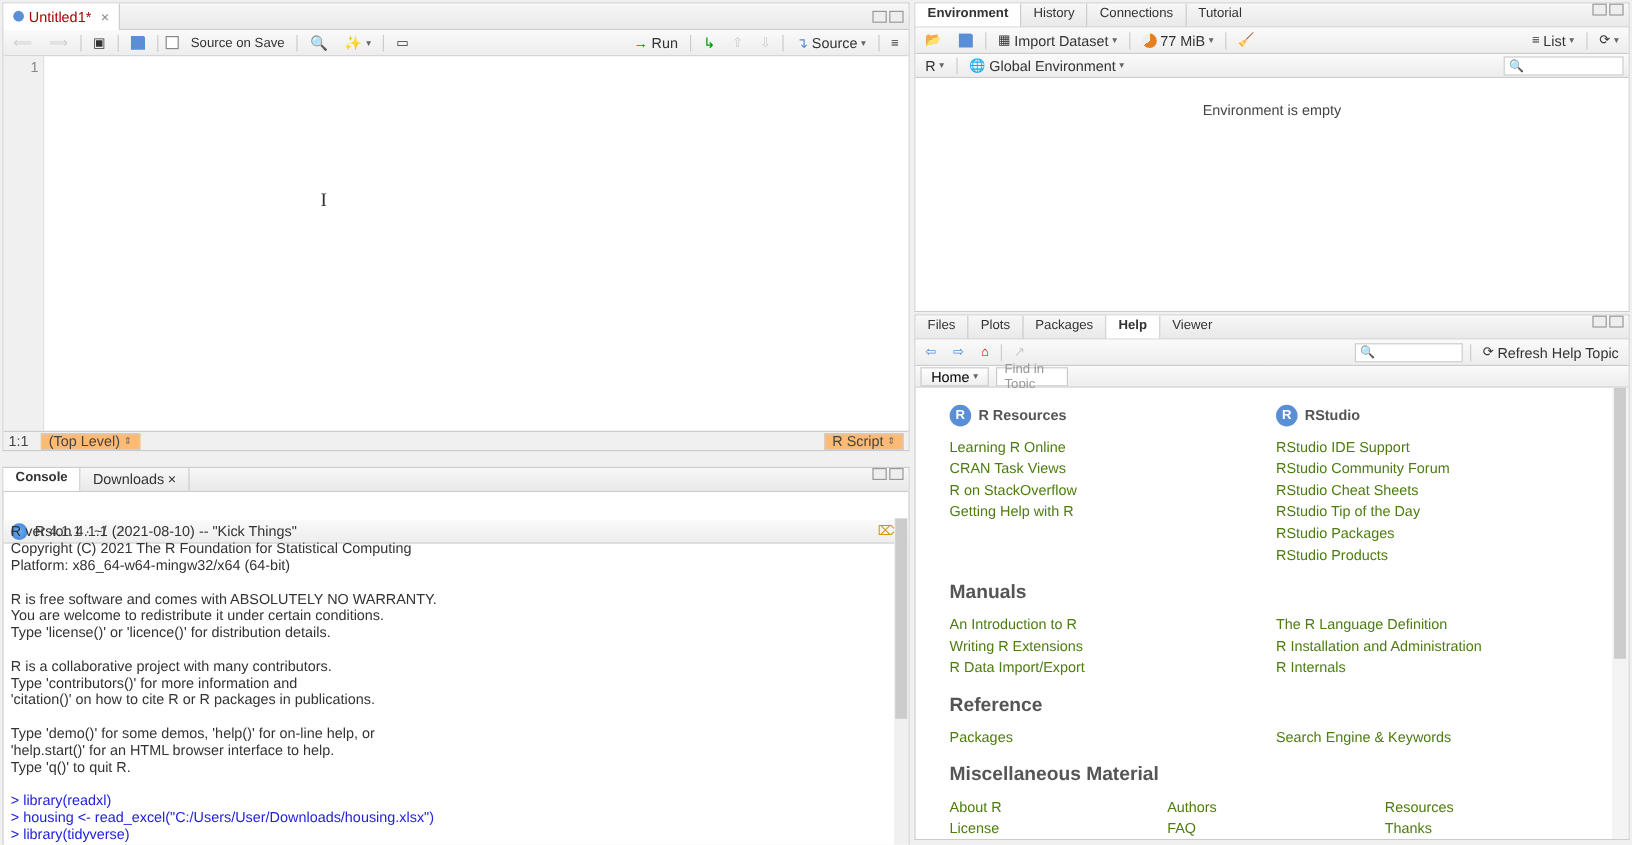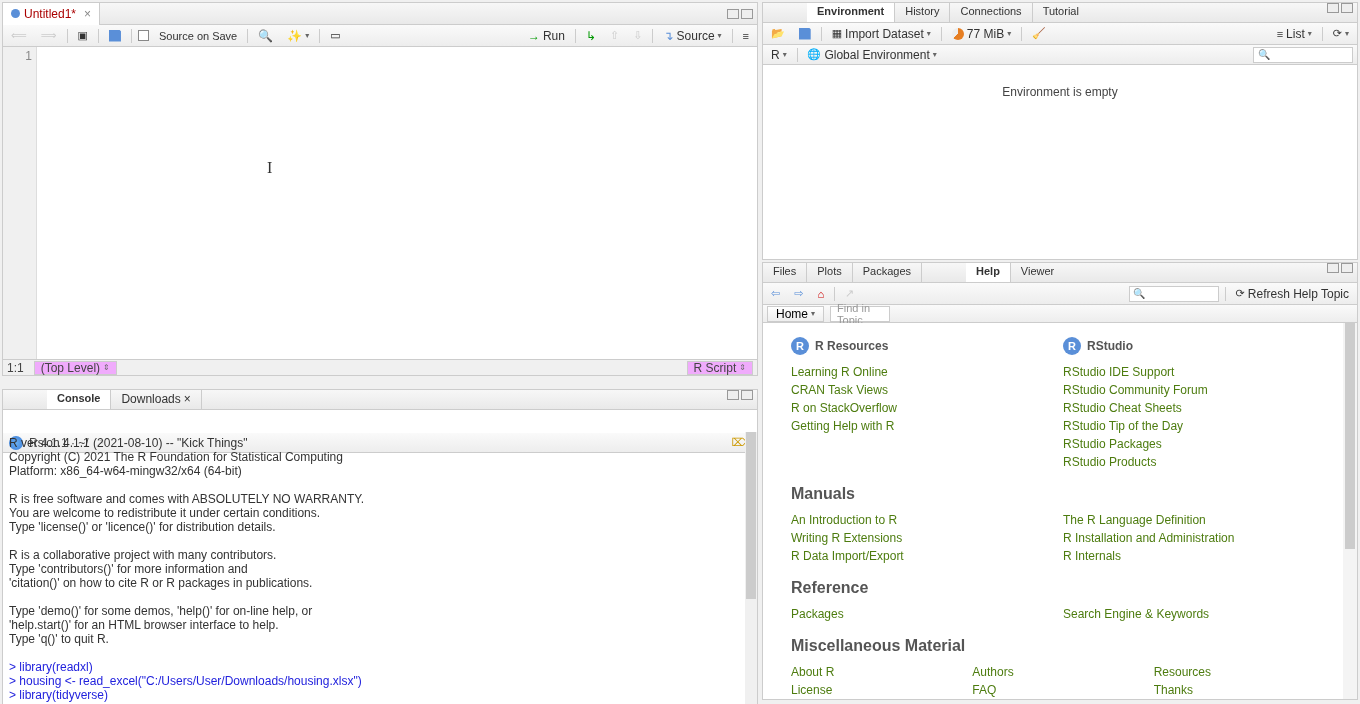--- a/index.html
+++ b/index.html
@@ -24,21 +24,21 @@
 .checkbox { width: 11px; height: 11px; border: 1px solid #888; background:#fff; display:inline-block;}
 .run-arrow{ color:#090; font-weight:bold;}
 .spacer { flex: 1; }
 
 .gutter { position:absolute; left:0; top:44px; bottom:16px; width:34px; background:#f0f0f0; border-right:1px solid #ddd; color:#888; text-align:right; padding:2px 4px 0 0; font-family: Consolas,monospace;}
 .editor-body{ position:absolute; left:34px; top:44px; right:0; bottom:16px; background:#fff;}
 .cursor{ position:absolute; left:230px; top:112px; font-family:serif; font-size:16px; color:#333;}
 
 .statusbar{ position:absolute; left:0; right:0; bottom:0; height:16px; background:#f0f0f0; border-top:1px solid #ccc; display:flex; align-items:center; font-size:11px; color:#444; padding:0 4px;}
 .statusbar .right{ margin-left:auto; display:flex; gap:6px; align-items:flex-start;}
-.dd{ border:1px solid #ccc; padding:0 6px; background:#f0abfc; font-size:11px; display:inline-flex; align-items:center; gap:3px; height:14px;}
+.dd{ border:1px solid #ccc; padding:0 6px; background:#fdba74; font-size:11px; display:inline-flex; align-items:center; gap:3px; height:14px;}
 .caret{ font-size:8px; color:#666;}
 
 
 #con-pane { left:2px; top:389px; width:756px; height:322px;}
 .con-body{ position:absolute; left:0; right:0; top:42px; bottom:0; overflow:auto; padding:4px 6px; font-family: Consolas,monospace; font-size:12px; color:#333; white-space:pre; }
 .con-body .cmd{ color:#22d;}
 .con-scroll{ position:absolute; right:0; top:42px; bottom:0; width:12px; background:#f0f0f0;}
 .con-scroll .thumb{ position:absolute; left:1px; right:1px; top:0; height:60%; background:#ccc;}
 .con-sub{ height:20px; background:linear-gradient(#fafafa,#ededed); border-bottom:1px solid #ccc; display:flex; align-items:center; padding:0 6px; gap:6px; font-size:11px; color:#444;margin-top:23px;}
 .rlogo{ width:14px; height:14px; border-radius:50%; background:radial-gradient(#6ab0f3,#3a7bd5); display:inline-block;}
@@ -60,21 +60,21 @@
 .help-body h2{ font-size:16px; color:#555; font-weight:600; margin:14px 0 8px; display:flex; align-items:center; gap:6px;}
 .help-body h2.tight{ margin-top:4px;}
 .help-body a{ color:#4d7c0f; text-decoration:none; display:block; padding:2px 0; font-size:12px;}
 .cols{ display:flex; gap:20px;}
 .col{ flex:1;}
 .cols3{ display:flex; gap:20px;}
 .cols3 .col3{ flex:1;}
 .r-badge{ width:18px; height:18px; border-radius:50%; background:#5a8fd8; display:inline-flex; align-items:center; justify-content:center; color:#fff; font-weight:bold; font-size:11px;}
 .tabset{ height:20px; background:linear-gradient(#f7f7f7,#e9e9e9); border-bottom:1px solid #ccc; display:flex;}
 .tabset .ptab{ padding:2px 10px; border-right:1px solid #ccc; cursor:pointer; color:#333; font-size:11px;}
-.tabset .ptab.active{ background:#fff; font-weight:bold;margin-left:44px;}
+.tabset .ptab.active{ background:#fff; font-weight:bold;}
 .ptab.last{ border-right:none;}
 .findbox{ border:1px solid #ccc; background:#fff; padding:0 6px; font-size:11px; color:#999; height:16px; display:flex; align-items:center; width:60px;}
 .homebtn{ border:1px solid #ccc; padding:0 8px; font-size:11px; background:linear-gradient(#fff,#eee); height:16px; display:flex; align-items:center; gap:3px;justify-content:center;}
 
 .icon{ display:inline-block;}
 .disk{ width:12px;height:12px;background:#5a8fd8;clip-path:polygon(0 0,85% 0,100% 15%,100% 100%,0 100%);}
 .mag-icon{ font-size:12px; color:#666;}
 .wand{ font-size:12px; color:#8a6d3b;}
 .arrow-nav{ color:#5a8fd8;}
 .home-icon{ color:#c00;}

